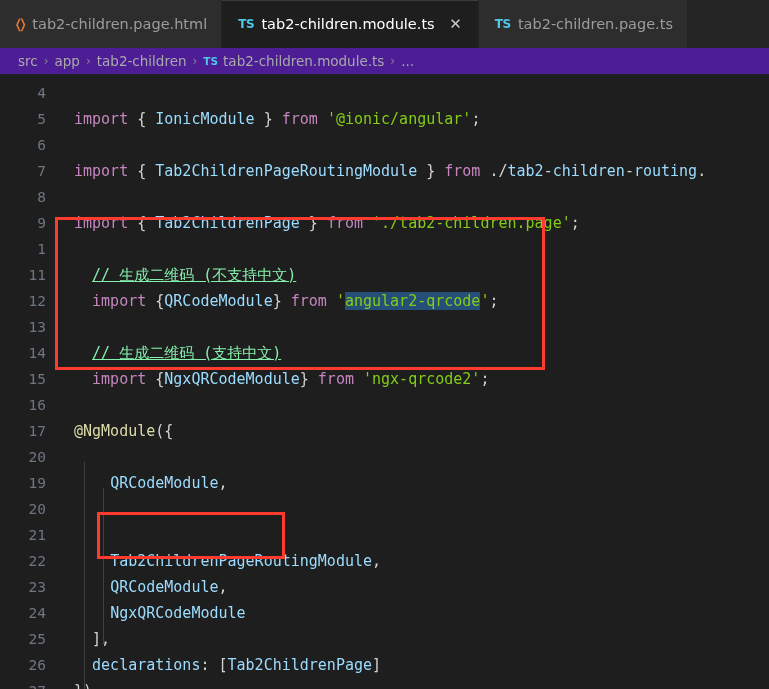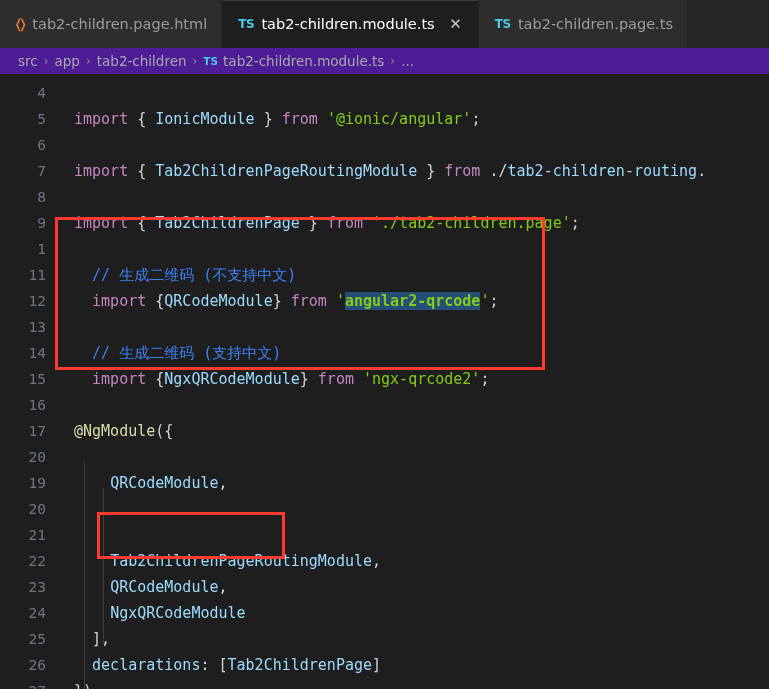--- a/index.html
+++ b/index.html
@@ -136,24 +136,24 @@
     color: #D4D4D4;
     font-family: "DejaVu Sans Mono", monospace;
     font-size: 15px;
     letter-spacing: 0px;
   }
 
   
   .kw    { color: #C586C0; }   
   .id    { color: #9CDCFE; }   
   .str   { color: #84cc16; }   
-  .cmt   { color: #3b82f6; }   
+  .cmt   { color: #86efac; text-decoration: underline; }   
   .pun   { color: #D4D4D4; }   
   .dec   { color: #DCDCAA; }   
-  .sel   { background: #264F78; font-weight: bold; }
+  .sel   { background: #264F78; }
 
   
   .guide {
     position: absolute;
     width: 1px;
     background: #404040;
   }
 
   
   .redbox {

